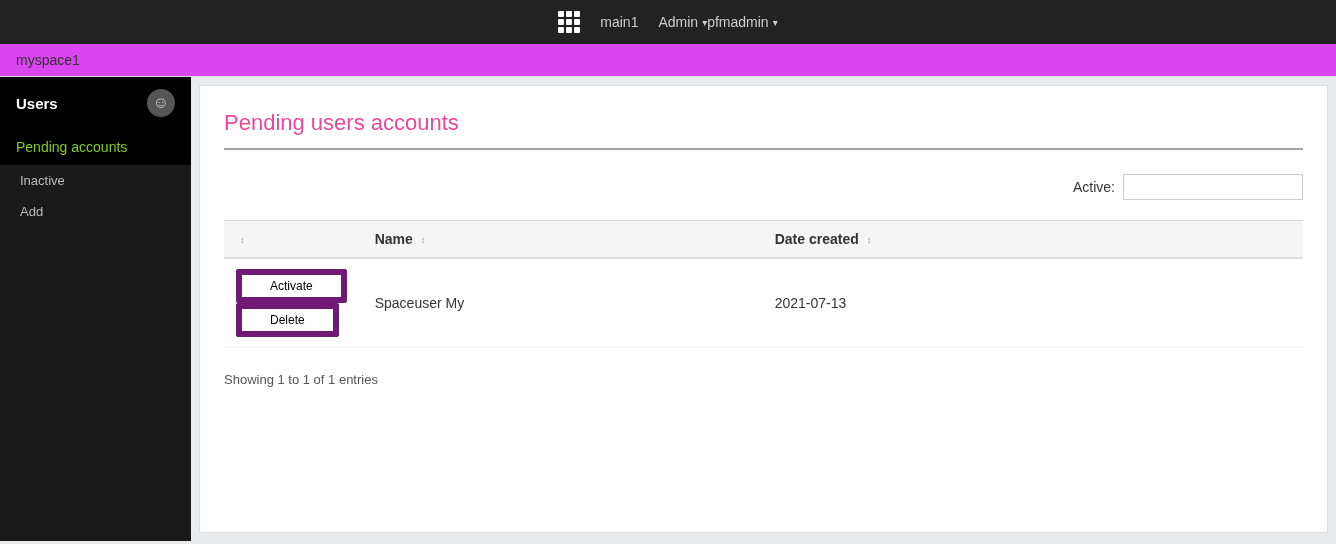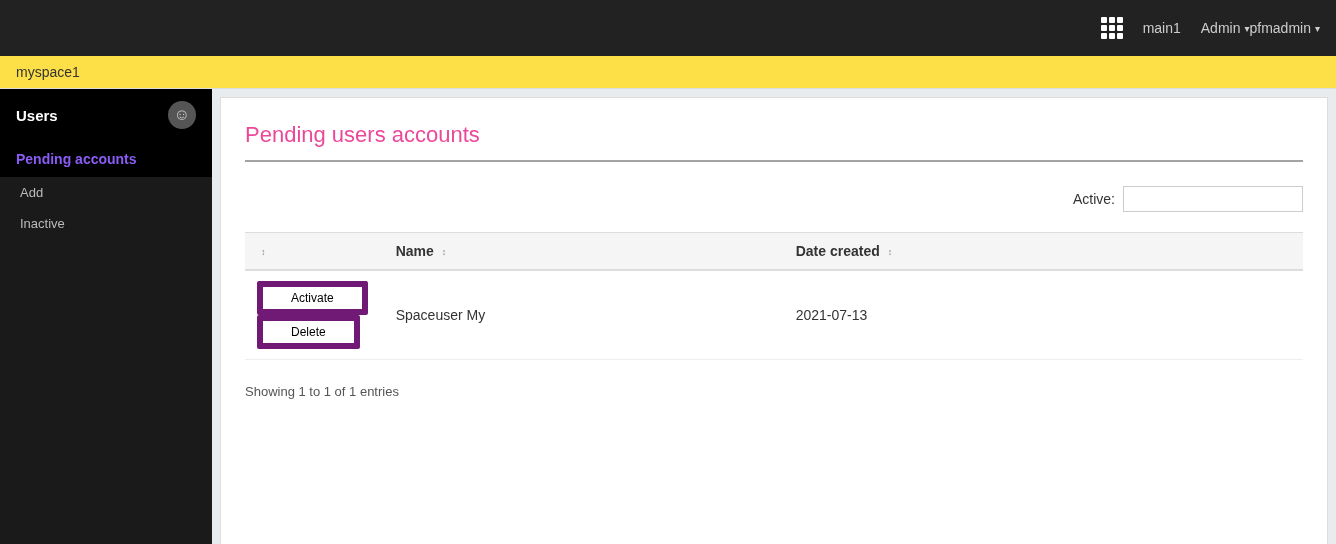--- a/index.html
+++ b/index.html
@@ -2,25 +2,25 @@
 <html><head>
   <meta charset="utf-8">
   <style>
     * { margin: 0; padding: 0; box-sizing: border-box; }
     body { font-family: Arial, sans-serif; font-size: 14px; background: #e9ecef; color: #333; }
 
     
     .navbar {
       background: #222;
       color: #fff;
-      height: 56px;
+      height: 44px;
       display: flex;
       align-items: center;
       padding: 0 16px;
-      justify-content: flex-end;
+      justify-content: center;
     }
     .navbar-left {
       display: flex;
       align-items: center;
       gap: 20px;
     }
     .navbar-grid-icon {
       display: grid;
       grid-template-columns: repeat(3, 6px);
       grid-template-rows: repeat(3, 6px);
@@ -47,36 +47,36 @@
       align-items: center;
       gap: 4px;
     }
     .dropdown-arrow {
       font-size: 10px;
       color: #ccc;
     }
 
     
     .breadcrumb-bar {
-      background: #fde047;
+      background: #d946ef;
       padding: 8px 16px;
       border-bottom: 1px solid #ddd;
       font-size: 14px;
       color: #333;
     }
 
     
     .main-layout {
       display: flex;
       min-height: calc(100vh - 44px - 36px);
     }
 
     
     .sidebar {
-      width: 212px;
+      width: 191px;
       background: #1a1a1a;
       color: #fff;
       flex-shrink: 0;
     }
     .sidebar-header {
       background: #000;
       padding: 12px 16px;
       display: flex;
       align-items: center;
       justify-content: space-between;
@@ -96,22 +96,22 @@
       color: #ccc;
     }
     .sidebar-item {
       padding: 10px 16px;
       cursor: pointer;
       font-size: 14px;
       color: #ccc;
     }
     .sidebar-item.active-item {
       background: #000;
-      color: #8b5cf6;
-      font-weight: 700;
+      color: #84cc16;
+      font-weight: 400;
     }
     .sidebar-sub-item {
       padding: 8px 16px 8px 20px;
       cursor: pointer;
       font-size: 13px;
       color: #bbb;
     }
 
     
     .content {
@@ -244,24 +244,24 @@
 
   <aside class="sidebar">
     <div class="sidebar-header">
       <span>Users</span>
       <div class="user-icon-circle">☺</div>
     </div>
     <div class="sidebar-item active-item">
       <span>Pending accounts</span>
     </div>
     <div class="sidebar-sub-item">
+      <span>Inactive</span>
+    </div>
+    <div class="sidebar-sub-item">
       <span>Add</span>
-    </div>
-    <div class="sidebar-sub-item">
-      <span>Inactive</span>
     </div>
   </aside>
 
   <main class="content">
     <h1 class="page-title">Pending users accounts</h1>
 
     <div class="search-bar">
       <label class="search-label">Active:</label>
       <input class="search-input" type="text" placeholder="" style="">
     </div>

